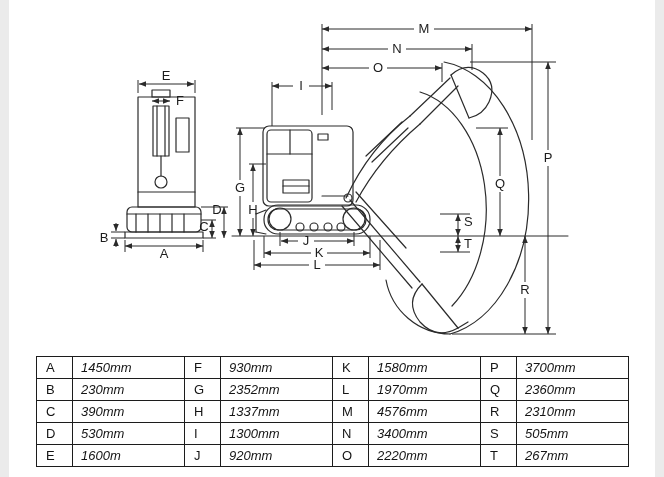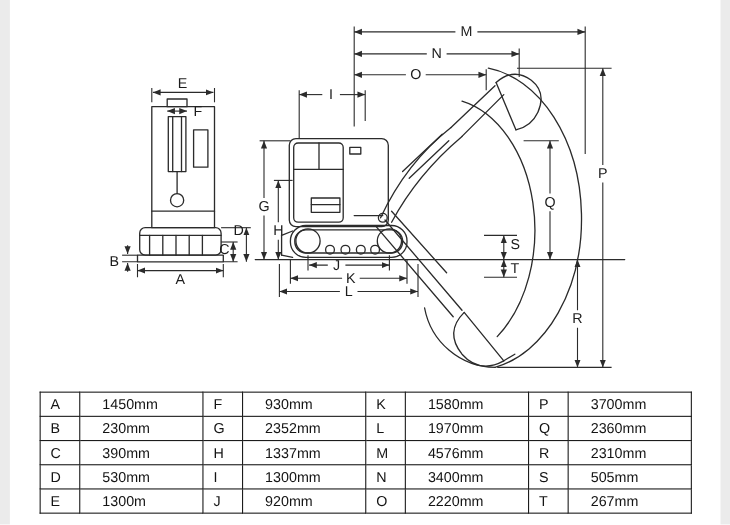--- a/index.html
+++ b/index.html
@@ -37,21 +37,21 @@
     background: #ffffff;
   }
   table.dims-table td {
     border: 1px solid #1c1c1c;
     font-size: 13px;
     color: #141414;
     height: 22px;
     white-space: nowrap;
   }
   td.letter { width: 36px;  padding-left: 9px; }
-  td.value  { width: 112px; padding-left: 20px; }
+  td.value  { width: 112px; padding-left: 8px; font-style: italic; }
 </style>
 </head>
 <body>
 
 <div class="page">
   <div class="edge left"></div>
   <div class="edge right"></div>
 
   <div class="diagram">
     <svg width="664" height="352" viewBox="0 0 664 352">
@@ -277,21 +277,21 @@
         <td class="value">530mm</td>
         <td class="letter">I</td>
         <td class="value">1300mm</td>
         <td class="letter">N</td>
         <td class="value">3400mm</td>
         <td class="letter">S</td>
         <td class="value">505mm</td>
       </tr>
       <tr>
         <td class="letter">E</td>
-        <td class="value">1300m</td>
+        <td class="value">1600m</td>
         <td class="letter">J</td>
         <td class="value">920mm</td>
         <td class="letter">O</td>
         <td class="value">2220mm</td>
         <td class="letter">T</td>
         <td class="value">267mm</td>
       </tr>
     </tbody>
   </table>
 </div>

